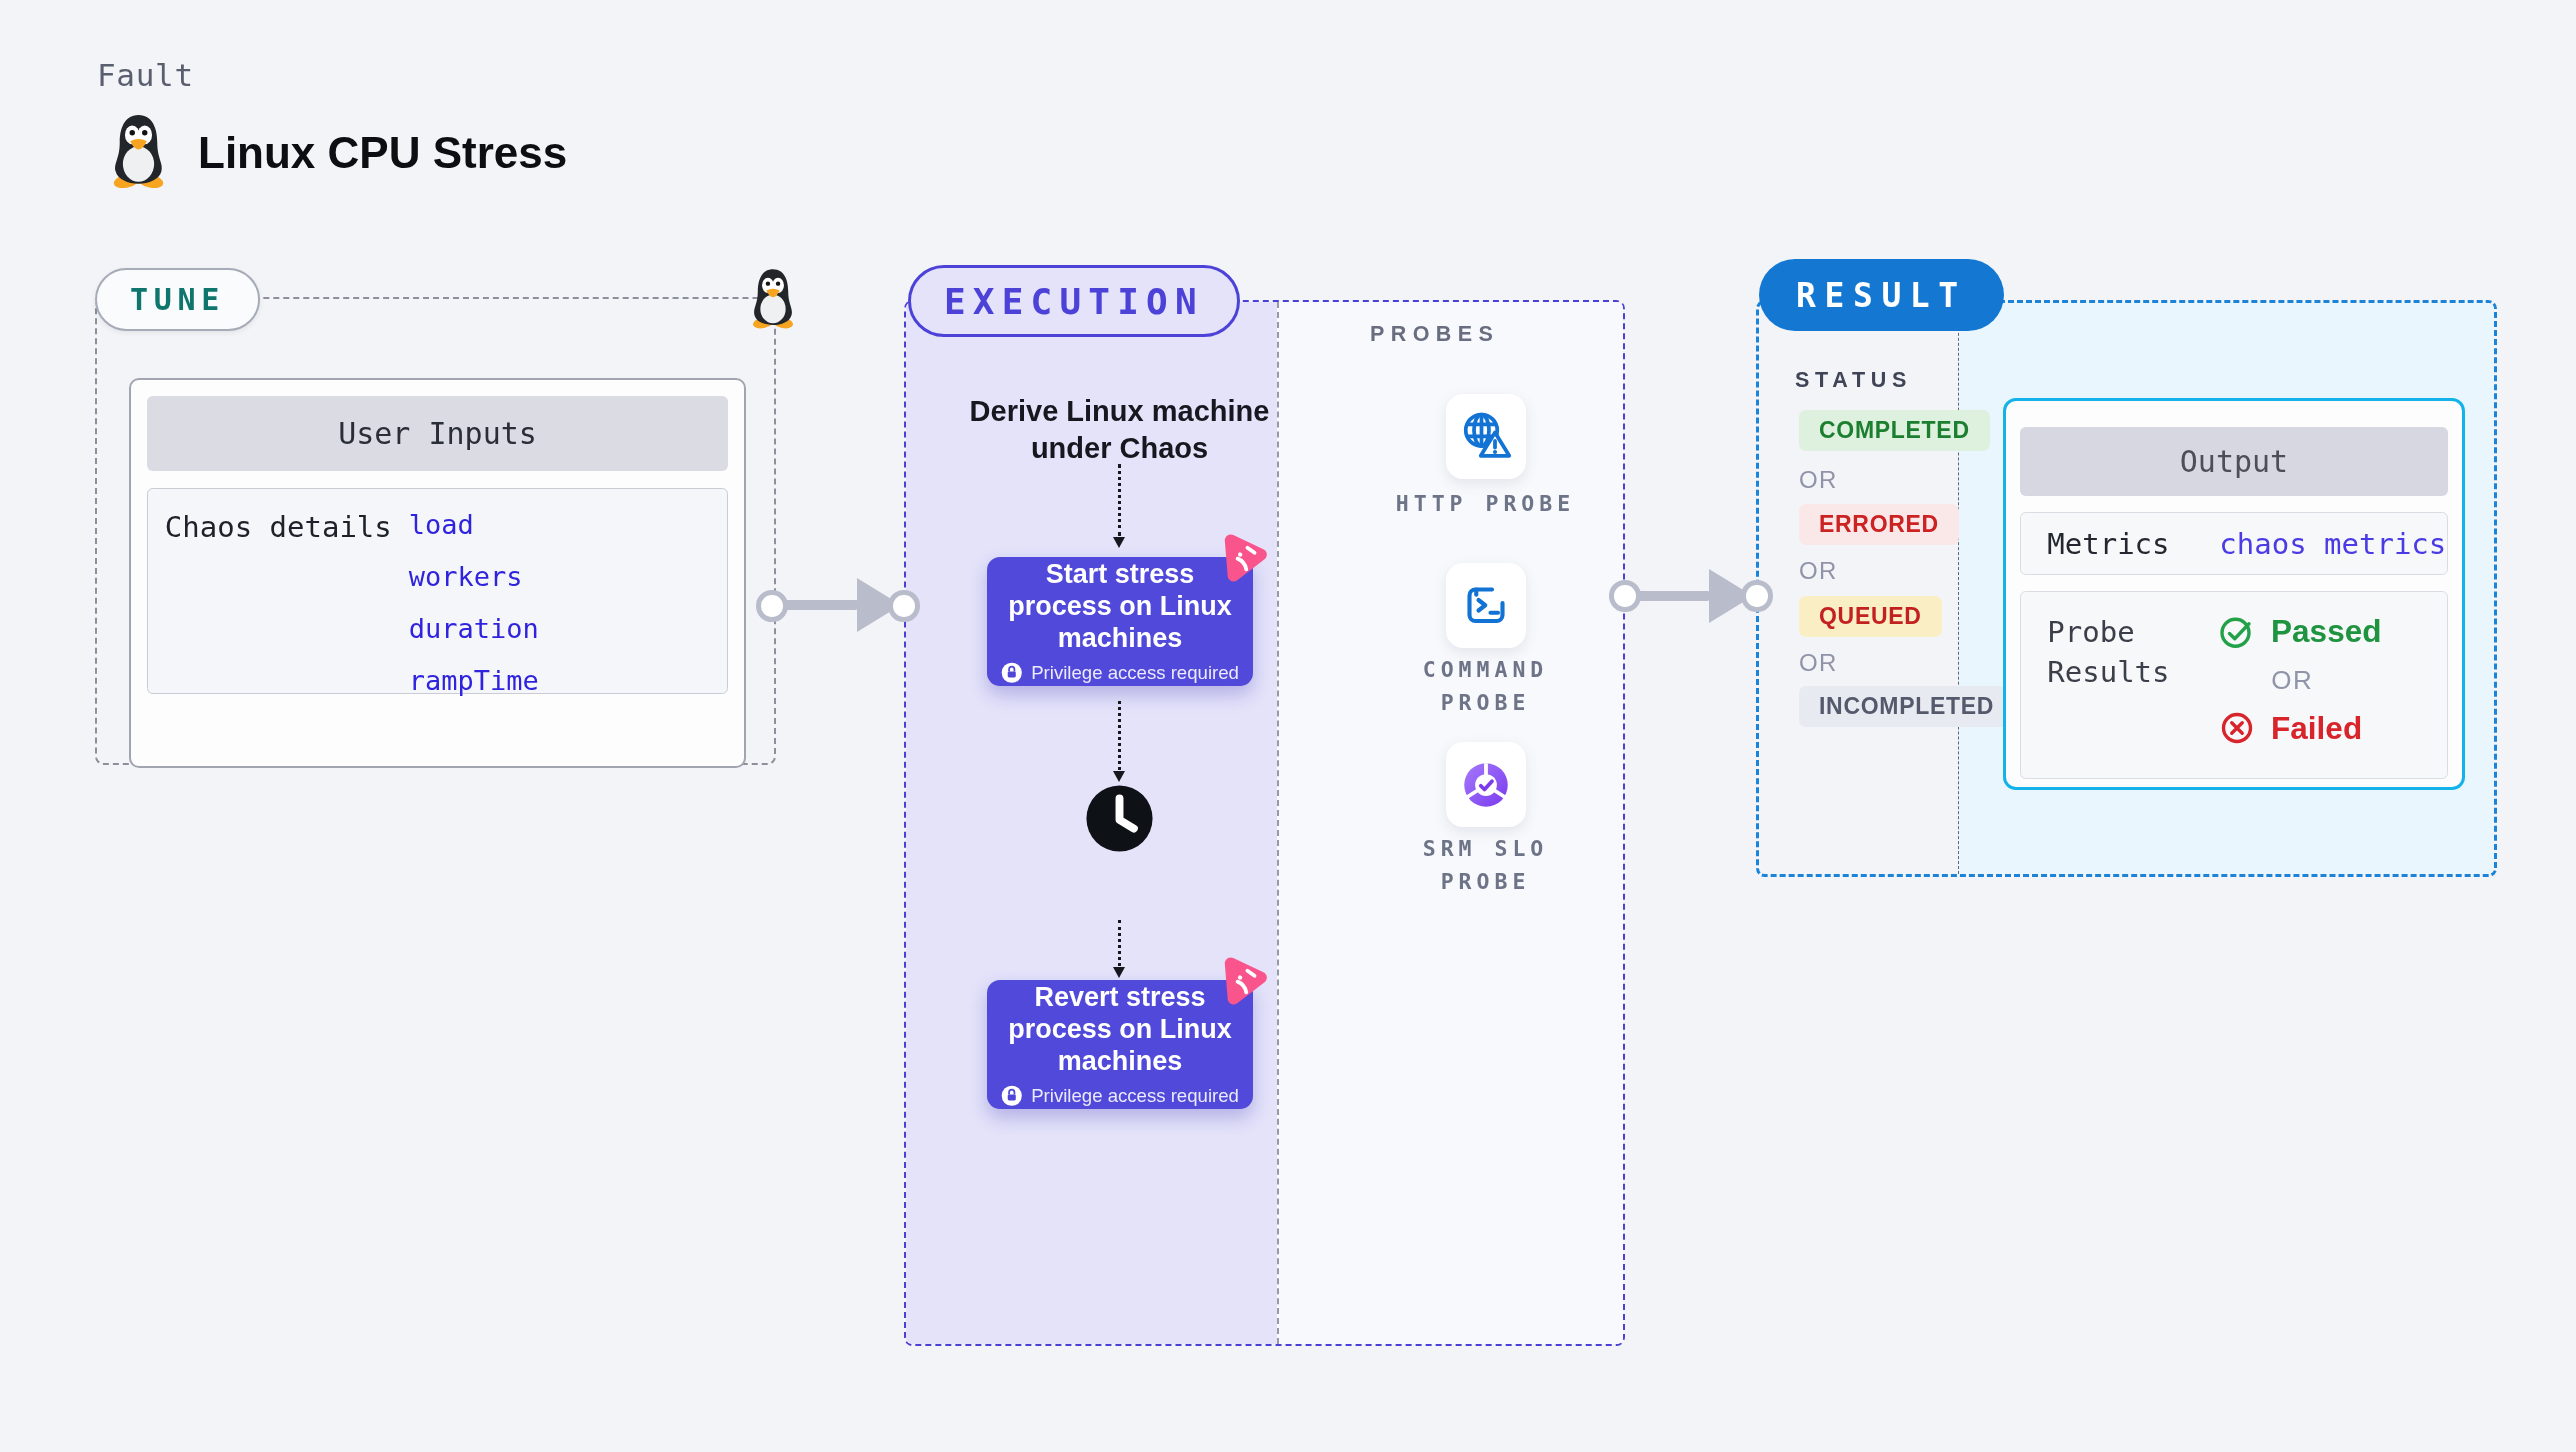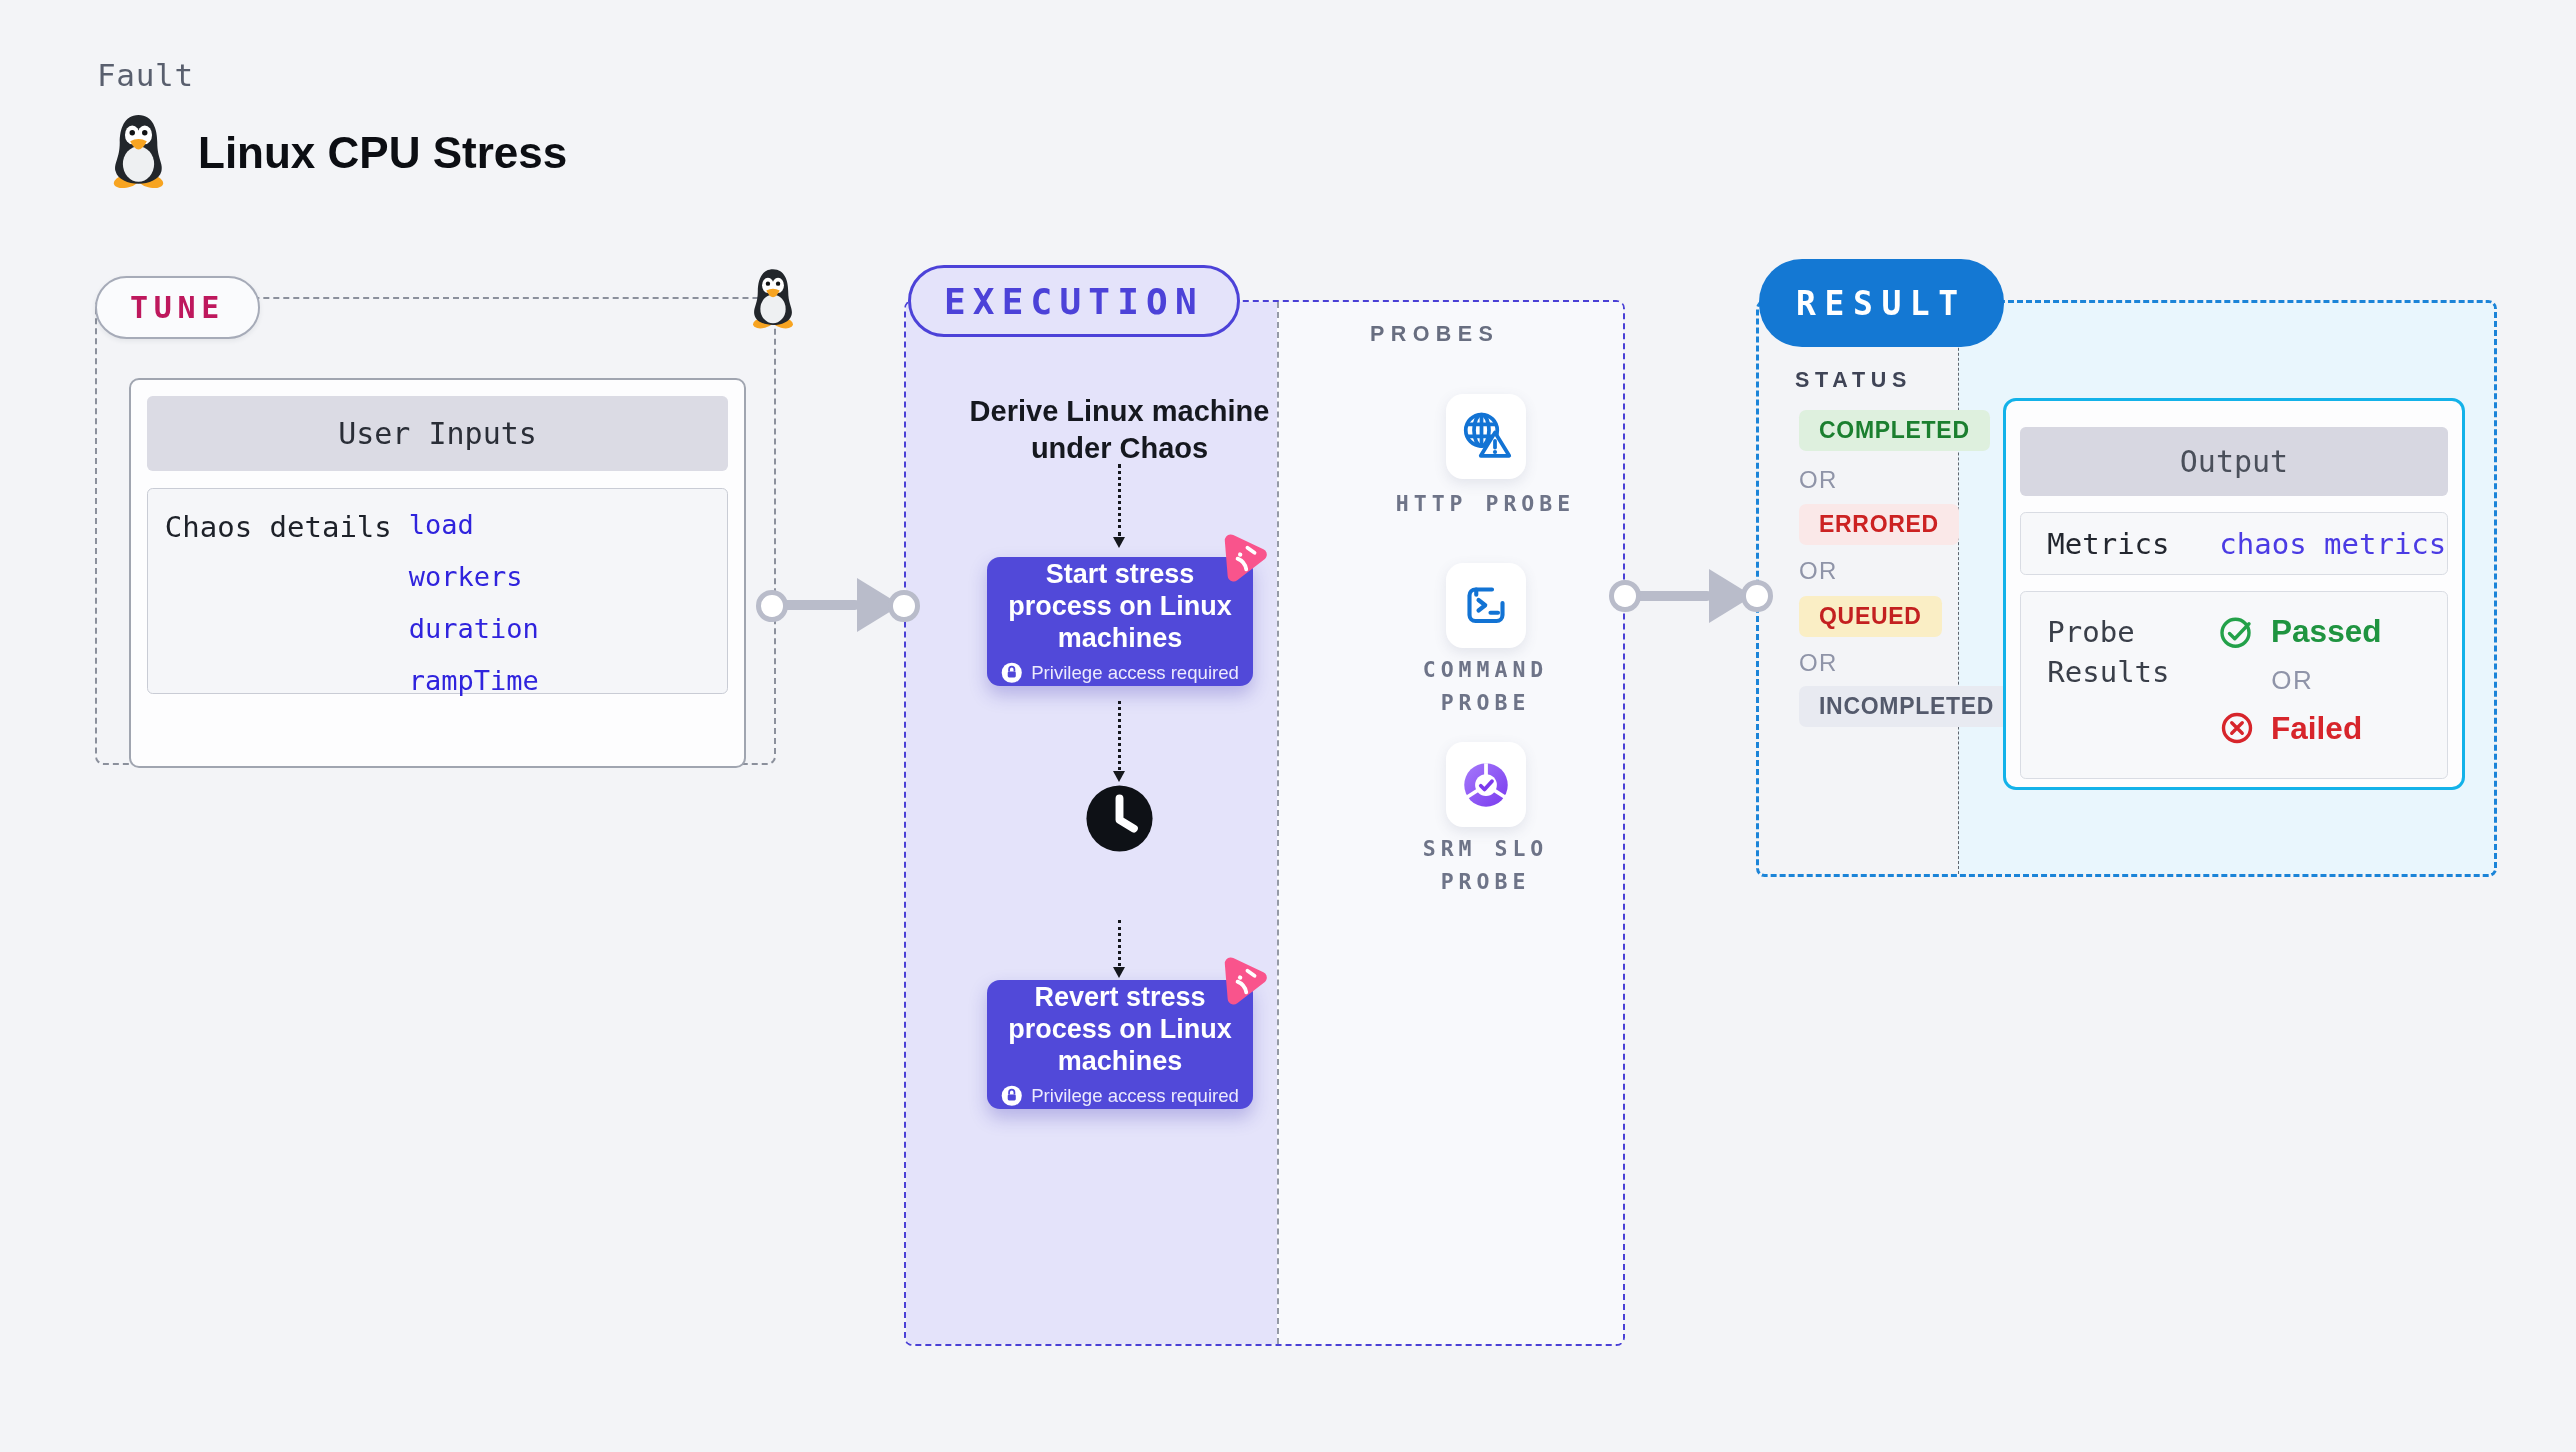--- a/index.html
+++ b/index.html
@@ -11,25 +11,25 @@
   
   .eyebrow{left:97px;top:57px;font-size:31px;color:#595f6e;letter-spacing:0.7px;}
   .page-title{left:198px;top:128px;font-size:44px;font-weight:bold;color:#0c0e13;}
   .penguin-hdr{left:105px;top:113px;width:67px;height:75px;}
   .penguin-tune{left:746px;top:266px;width:54px;height:64px;z-index:6;}
 
   
   .gbadge{z-index:7;display:flex;align-items:center;justify-content:center;
           border-radius:43px;font-weight:bold;}
   .badge-tune{left:95px;top:268px;height:59px;padding:0 33px;background:#fafbfd;
-              border:2.1px solid #a6abb8;color:#be185d;font-size:30px;letter-spacing:5.7px;
-              box-shadow:0 2.1px 5.7px rgba(40,45,70,.08);margin-top:8px;}
+              border:2.1px solid #a6abb8;color:#0f766e;font-size:30px;letter-spacing:5.7px;
+              box-shadow:0 2.1px 5.7px rgba(40,45,70,.08);}
   .badge-exec{left:908px;top:265px;height:66px;padding:0 33px;background:#e4e3fa;
               border:3.6px solid #4c42d8;color:#4c42d8;font-size:36px;letter-spacing:7.2px;}
-  .badge-result{left:1759px;top:259px;height:88px;padding:0 37px;background:#1478d3;
+  .badge-result{left:1759px;top:259px;height:72px;padding:0 37px;background:#1478d3;
               border:none;color:#ffffff;font-size:33px;letter-spacing:8.6px;}
 
   
   .tune-box{left:95px;top:297px;width:677px;height:464px;border:2.1px dashed #8b909c;
             border-radius:8.6px;}
   .ui-card{left:129px;top:378px;width:617px;height:390px;background:#fdfdfe;
            border:2.1px solid #a0a5b0;border-radius:10px;box-sizing:border-box;padding:15.8px;}
   .ui-card-header{background:#dbdbe4;border-radius:5.7px;height:75px;display:flex;
            align-items:center;justify-content:center;font-size:30px;color:#2a2e37;}
   .ui-card-body{margin-top:17px;background:#f5f6f9;border:1.4px solid #c9ccd5;border-radius:5.7px;

